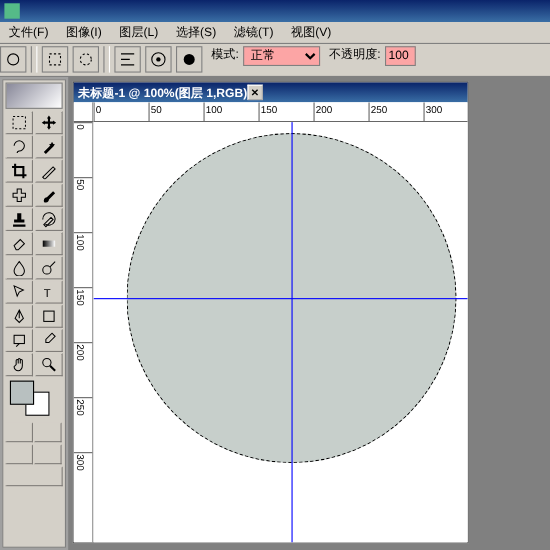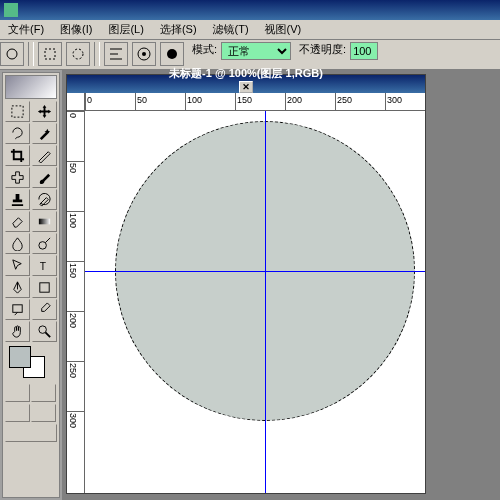--- a/index.html
+++ b/index.html
@@ -6,35 +6,35 @@
 body { width: 500px; height: 500px; background: #a0a0a0; overflow: hidden; }
 .titlebar { background: linear-gradient(#0a246a, #3a6ea5); color: #fff; height: 20px; display: flex; align-items: center; padding: 0 4px; font-weight: bold; font-size: 12px; }
 .titlebar .ps-icon { width: 14px; height: 14px; background: #5b8; margin-right: 4px; display: inline-block; }
 .menubar { background: #d4d0c8; height: 20px; display: flex; align-items: center; border-bottom: 1px solid #808080; }
 .menubar span { padding: 2px 8px; cursor: default; }
 .optionbar { background: #d4d0c8; height: 30px; display: flex; align-items: flex-start; border-bottom: 1px solid #808080; padding: 2px 0; gap: 4px; }
 .icon-btn { width: 24px; height: 24px; border: 1px solid #808080; background: #d4d0c8; display: inline-flex; align-items: center; justify-content: center; cursor: pointer; }
 .icon-btn svg { width: 16px; height: 16px; }
 .sep { width: 6px; height: 24px; border-left: 1px solid #808080; border-right: 1px solid #fff; }
 .label { margin-left: 4px; }
-select, input[type=text] { border: 1px solid #808080; background: #86efac; height: 18px; font-size: 11px; padding: 0 2px; }
+select, input[type=text] { border: 1px solid #808080; background: #fca5a5; height: 18px; font-size: 11px; padding: 0 2px; }
 .workspace { display: flex; height: 430px; }
 .toolbox { width: 58px; background: #d4d0c8; border: 1px solid #808080; margin: 2px; padding: 2px; display: flex; flex-direction: column; }
 .tool-thumb { width: 52px; height: 24px; background: linear-gradient(135deg,#889,#fff); border: 1px solid #808080; margin-bottom: 2px; }
 .tool-grid { display: grid; grid-template-columns: 1fr 1fr; gap: 1px; }
 .tool { width: 25px; height: 21px; border: 1px outset #d4d0c8; background: #d4d0c8; display: flex; align-items: center; justify-content: center; cursor: pointer; }
 .tool svg { width: 15px; height: 15px; }
 .swatches { margin-top: 4px; position: relative; height: 36px; }
 .swatch-fg { position: absolute; top: 0; left: 4px; width: 22px; height: 22px; background: #b8c0c0; border: 1px solid #000; }
 .swatch-bg { position: absolute; top: 10px; left: 18px; width: 22px; height: 22px; background: #fff; border: 1px solid #000; }
 .mode-row { display: flex; gap: 1px; margin-top: 2px; }
 .mode-btn { width: 25px; height: 18px; border: 1px outset #d4d0c8; background: #d4d0c8; }
 .doc-area { flex: 1; background: #808080; position: relative; padding: 4px; }
 .doc-window { background: #fff; border: 1px solid #404040; width: 360px; height: 420px; display: flex; flex-direction: column; }
-.doc-title { background: linear-gradient(#0a246a, #3a6ea5); color: #fff; height: 18px; display: flex; align-items: center; padding: 0 4px; font-weight: bold; font-size: 11px; justify-content: flex-end; flex-direction: column; }
+.doc-title { background: linear-gradient(#0a246a, #3a6ea5); color: #fff; height: 18px; display: flex; align-items: center; padding: 0 4px; font-weight: bold; font-size: 11px; justify-content: flex-start; }
 .doc-close { width: 14px; height: 14px; background: #d4d0c8; border: 1px outset #fff; display: flex; align-items: center; justify-content: center; color: #000; font-size: 9px; font-weight: bold; }
 .ruler-corner { width: 18px; height: 18px; background: #fff; border-right: 1px solid #666; border-bottom: 1px solid #666; }
 .ruler-h { height: 18px; background: #fff; position: relative; border-bottom: 1px solid #666; flex: 1; overflow: hidden; }
 .ruler-h .tick { position: absolute; top: 0; width: 1px; height: 18px; background: #666; }
 .ruler-h .tlabel { position: absolute; top: 2px; font-size: 9px; color: #000; }
 .ruler-v { width: 18px; background: #fff; border-right: 1px solid #666; position: relative; overflow: hidden; }
 .ruler-v .tick { position: absolute; left: 0; height: 1px; width: 18px; background: #666; }
 .ruler-v .tlabel { position: absolute; left: 1px; font-size: 9px; color: #000; writing-mode: vertical-lr; }
 .doc-body { flex: 1; display: flex; }
 .canvas-scroll { flex: 1; background: #fff; position: relative; overflow: hidden; }

